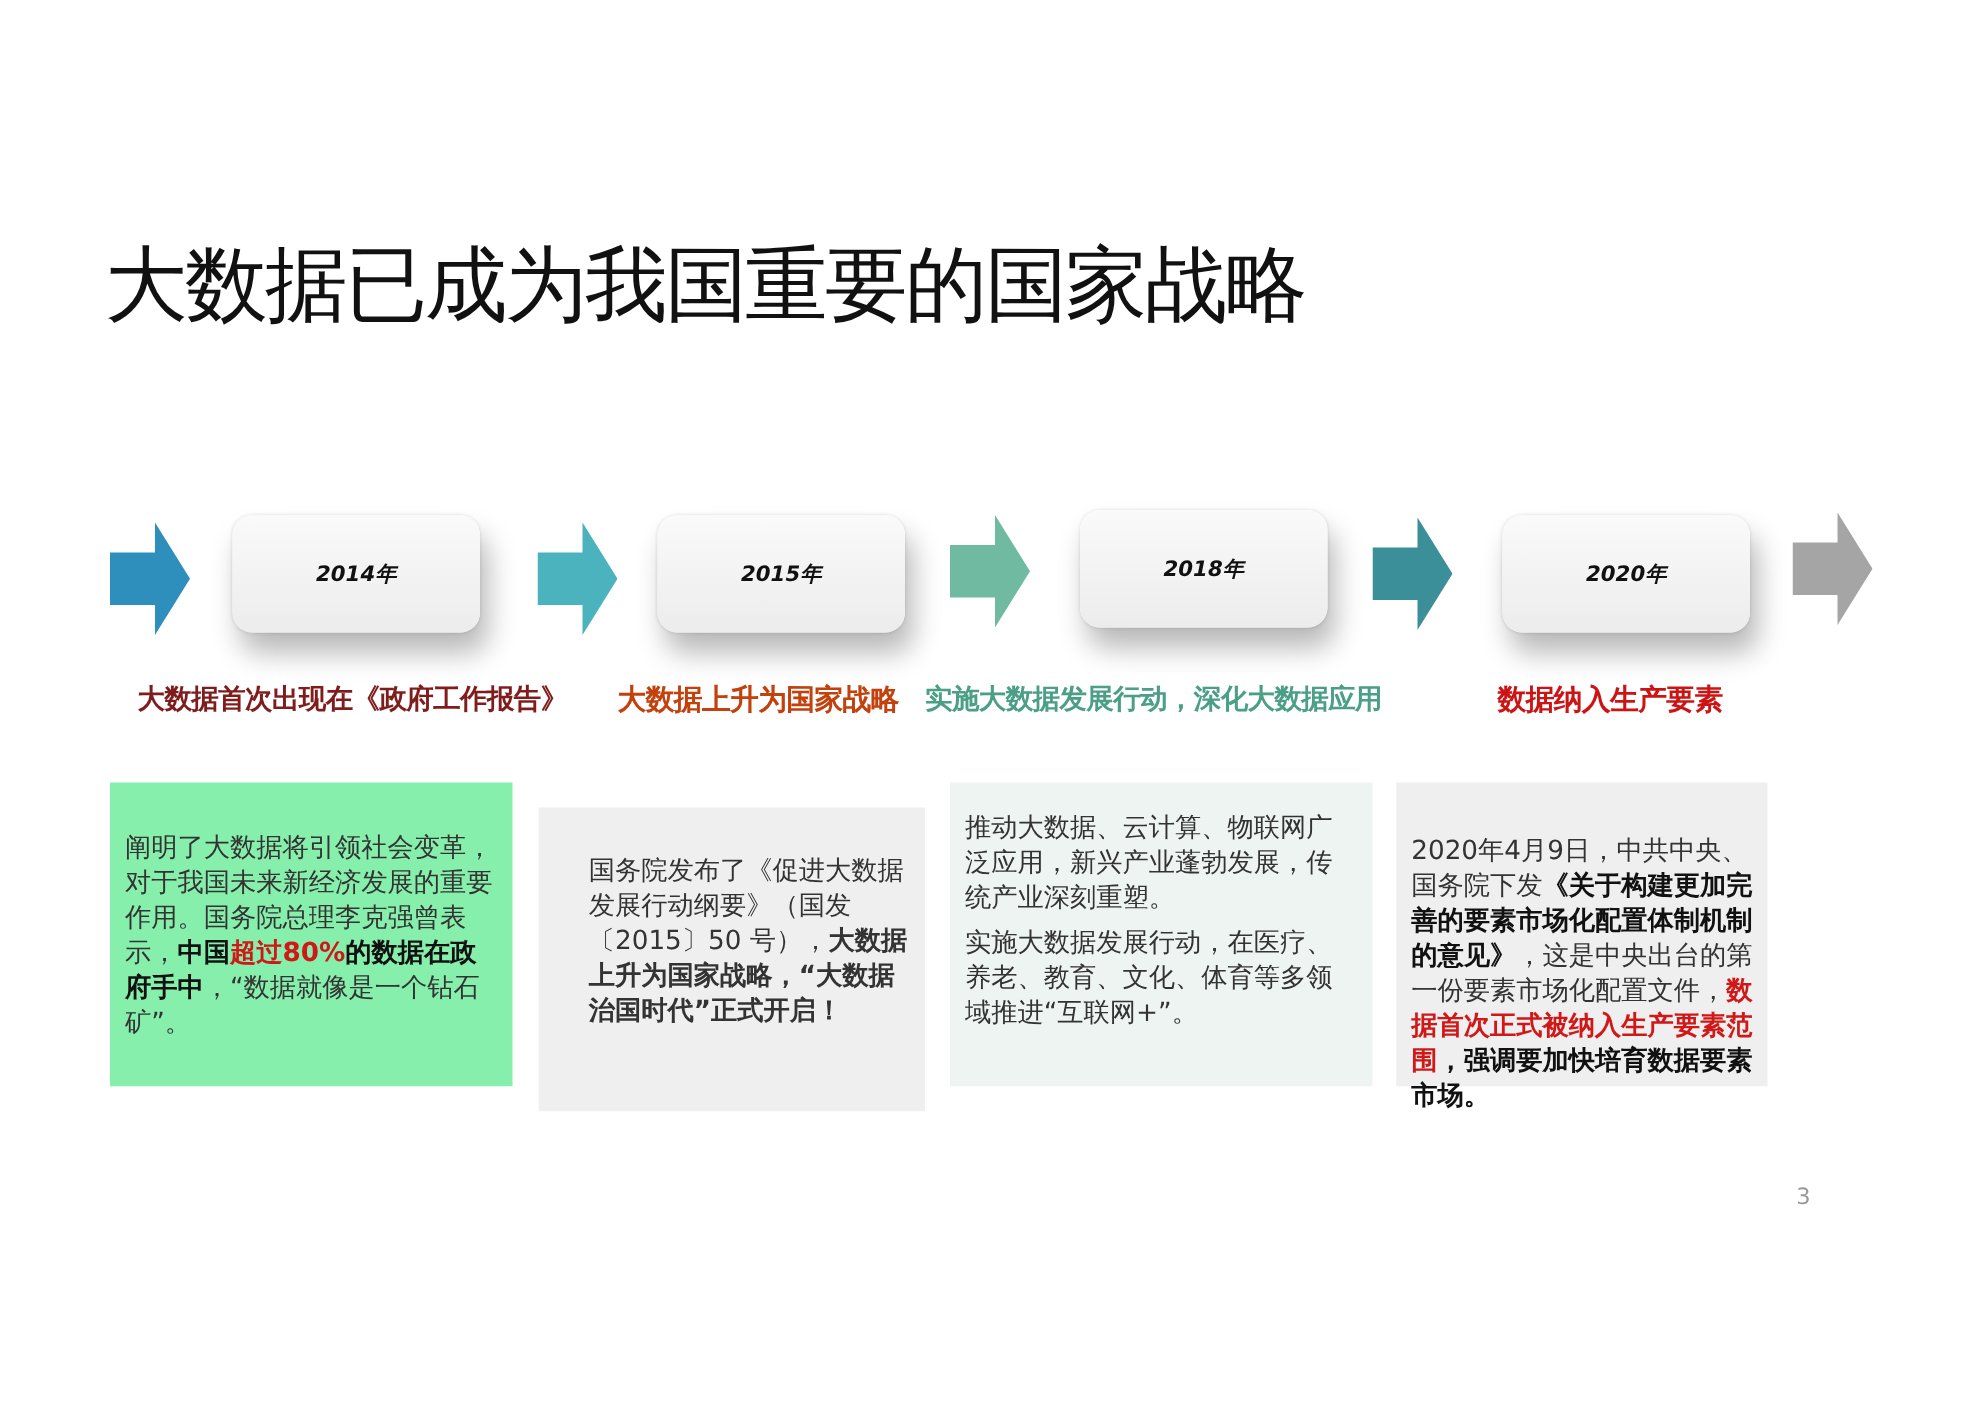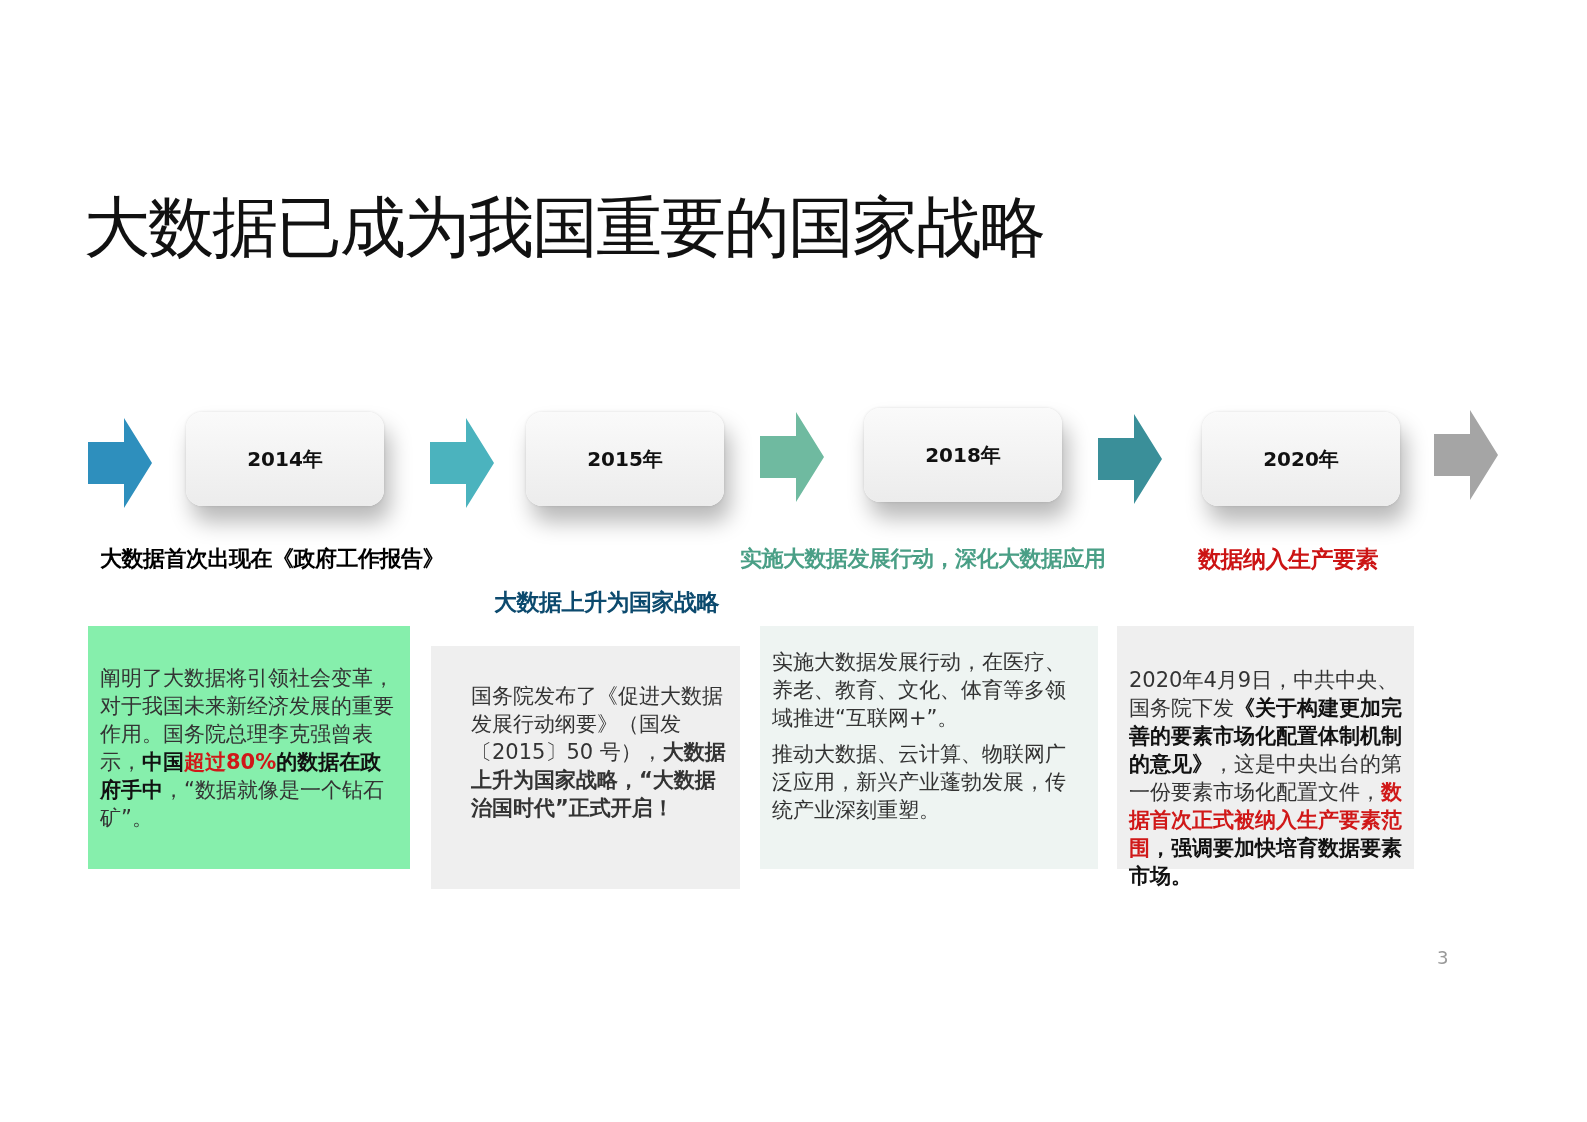--- a/index.html
+++ b/index.html
@@ -16,21 +16,21 @@
     }
     .arrow { position: absolute; width: 64px; height: 90px; }
     .arrow svg { width: 100%; height: 100%; display: block; }
     .year-box {
       position: absolute; width: 198px; height: 94px;
       border-radius: 16px;
       background: linear-gradient(180deg, #fafafa 0%, #ececec 100%);
       box-shadow: 6px 16px 22px rgba(0,0,0,0.28), 0 0 3px rgba(0,0,0,0.12);
       display: flex; align-items: center; justify-content: center;
     }
-    .year-label { font-size: 20px; font-weight: bold; color: #111; }
+    .year-label { font-size: 17px; font-weight: bold; color: #111; font-style: italic; }
     .subtitle {
       position: absolute; top: 544px; font-size: 22px; font-weight: bold; white-space: nowrap;
       letter-spacing: -0.5px;
     }
     .card {
       position: absolute; top: 637px; height: 246px; box-sizing: border-box;
       padding: 22px 12px 10px 12px;
       font-size: 21px; line-height: 28px; color: #333;
     }
     .card .b { font-weight: bold; color: #111; }
@@ -75,35 +75,35 @@
 <div class="year-box" style="left:526px; top:412px;">
   <span class="year-label">2015年</span>
 </div>
 <div class="year-box" style="left:864px; top:408px;">
   <span class="year-label">2018年</span>
 </div>
 <div class="year-box" style="left:1202px; top:412px;">
   <span class="year-label">2020年</span>
 </div>
 
-<div class="subtitle" style="left:100px; color:#000000;">大数据首次出现在《政府工作报告》</div>
-<div class="subtitle" style="left:494px; color:#0c4a6e; font-size:23px;margin-top:43px;">大数据上升为国家战略</div>
+<div class="subtitle" style="left:110px; color:#7f1d1d;">大数据首次出现在《政府工作报告》</div>
+<div class="subtitle" style="left:494px; color:#c2410c; font-size:23px;">大数据上升为国家战略</div>
 <div class="subtitle" style="left:740px; color:#4a9f86;">实施大数据发展行动，深化大数据应用</div>
 <div class="subtitle" style="left:1198px; color:#cc1414; font-size:23px;">数据纳入生产要素</div>
 
 <div class="card" style="left:88px; width:322px; background:#86efac; top:626px; height:243px; padding-top:38px;">
   <span>阐明了大数据将引领社会变革，对于我国未来新经济发展的重要作用。国务院总理李克强曾表示，</span><span class="b">中国</span><span class="r">超过80%</span><span class="b">的数据在政府手中</span><span>，“数据就像是一个钻石矿”。</span>
 </div>
 
 <div class="card" style="left:431px; width:309px; background:#efefef; top:646px; height:243px; padding:36px 14px 10px 40px;">
   <span>国务院发布了《促进大数据发展行动纲要》（国发〔2015〕50 号），</span><span class="b" style="color:#333;">大数据上升为国家战略，“大数据治国时代”正式开启！</span>
 </div>
 
 <div class="card" style="left:760px; width:338px; background:#eef4f2; top:626px; height:243px; padding-top:22px;">
+  <p>推动大数据、云计算、物联网广泛应用，新兴产业蓬勃发展，传统产业深刻重塑。</p>
   <p>实施大数据发展行动，在医疗、养老、教育、文化、体育等多领域推进“互联网+”。</p>
-  <p>推动大数据、云计算、物联网广泛应用，新兴产业蓬勃发展，传统产业深刻重塑。</p>
 </div>
 
 <div class="card" style="left:1117px; width:297px; background:#efefef; top:626px; height:243px; padding-top:40px;">
   <span>2020年4月9日，中共中央、国务院下发</span><span class="b">《关于构建更加完善的要素市场化配置体制机制的意见》</span><span>，这是中央出台的第一份要素市场化配置文件，</span><span class="r">数据首次正式被纳入生产要素范围</span><span class="b">，强调要加快培育数据要素市场。</span>
 </div>
 
 <div class="page-num">3</div>
 
 </body></html>

